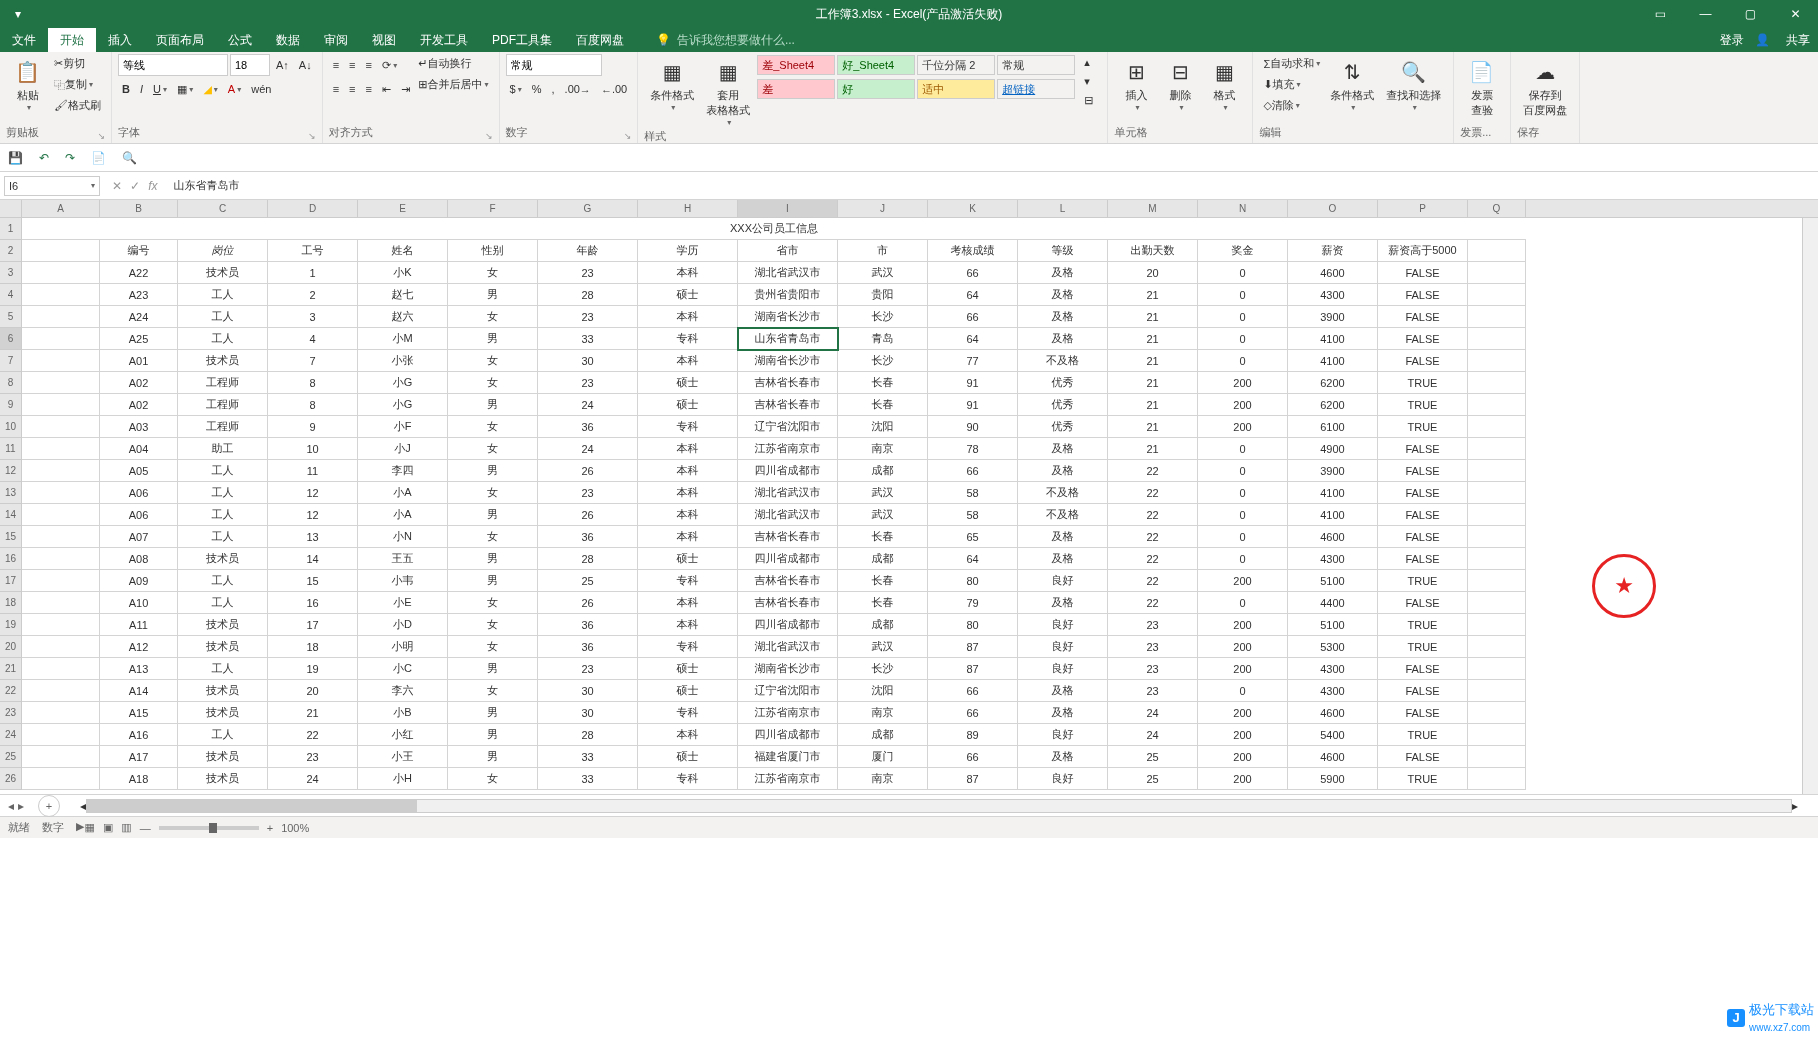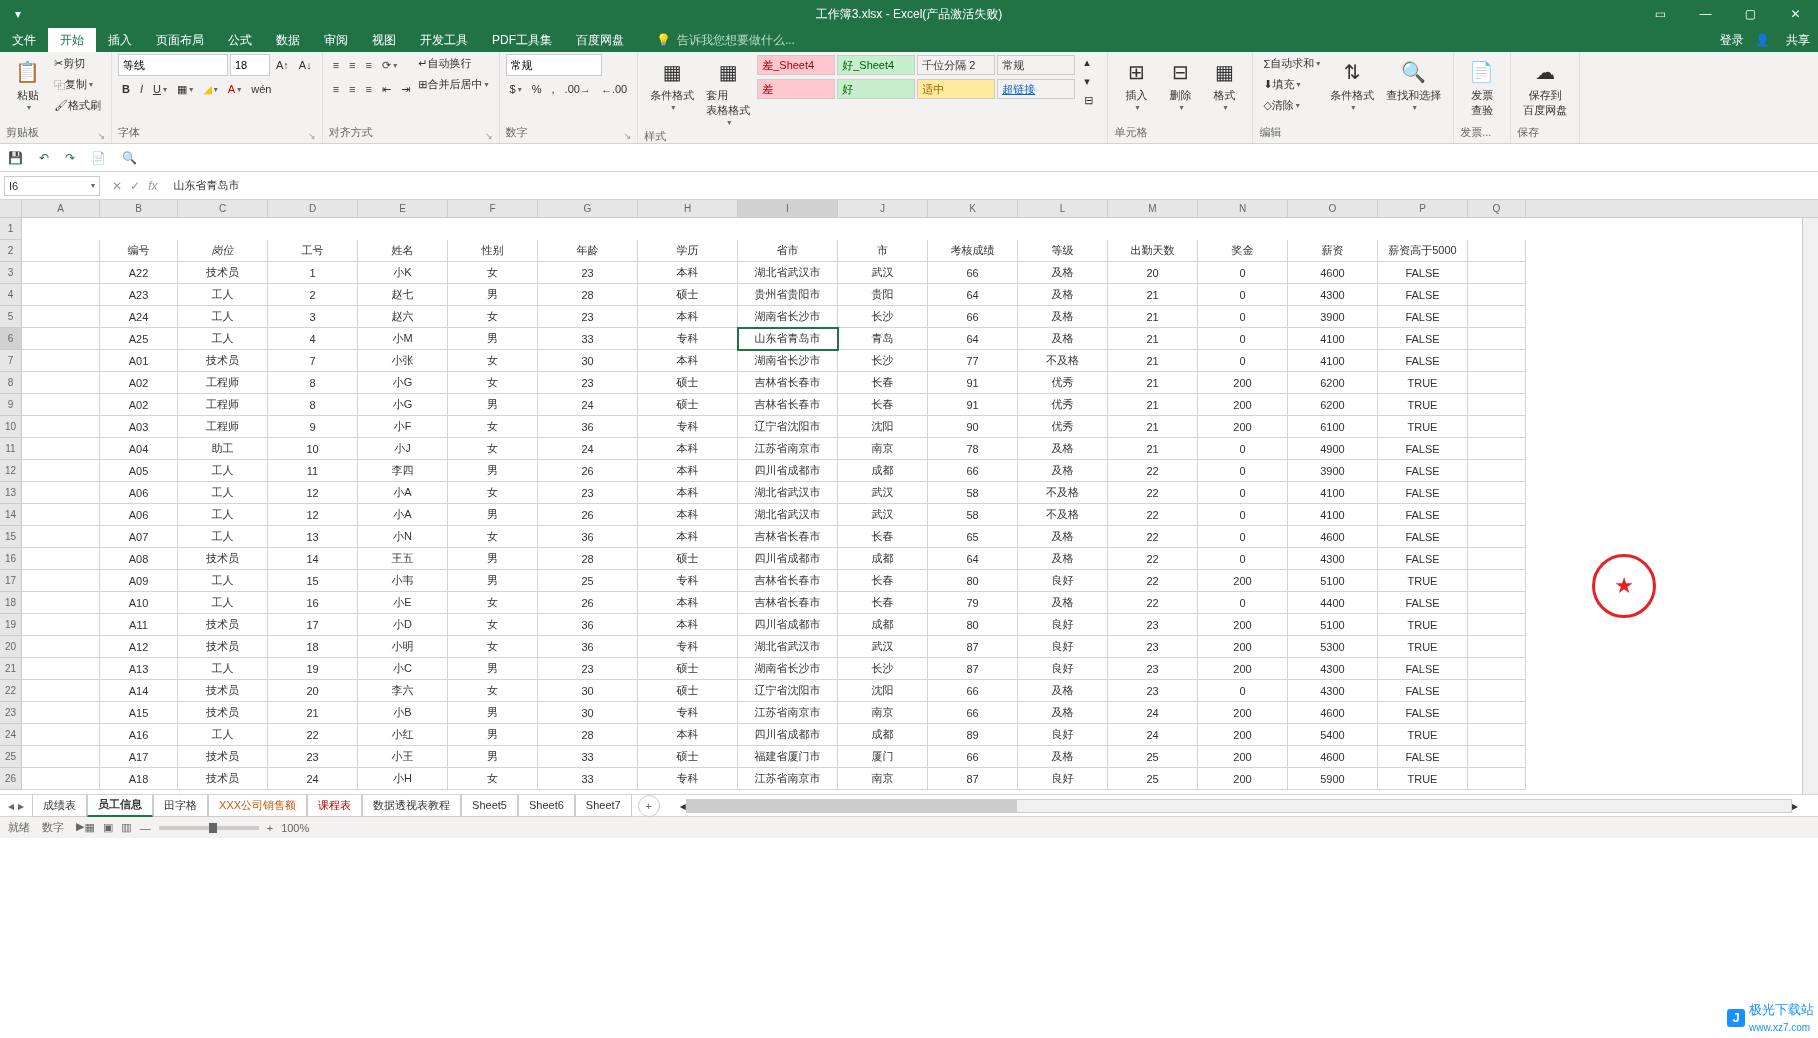--- a/index.html
+++ b/index.html
@@ -205,21 +205,21 @@
 
   <div class="group">
     <div class="group-content">
       <div class="vbtn">
           <div class="ico">▦</div>
           <span>条件格式</span>
           <span class="dropdown-arrow">▾</span>
         </div>
       <div class="vbtn">
           <div class="ico">▦</div>
-          <span style="white-space:pre-line;">套用
+          <span style="white-space:pre-line;text-align:center">套用
 表格格式</span>
           <span class="dropdown-arrow">▾</span>
         </div>
       <div class="col-stack">
         <div style="display:flex">
           <div class="style-box style-bad">差_Sheet4</div>
           <div class="style-box style-good">好_Sheet4</div>
           <div class="style-box">千位分隔 2</div>
           <div class="style-box">常规</div>
         </div>
@@ -345,20 +345,21 @@
       <div class="col-hdr" style="width: 90px;">O</div>
       <div class="col-hdr" style="width: 90px;">P</div>
       <div class="col-hdr" style="width: 58px;">Q</div>
     </div>
   <div class="grid-body" id="grid-body">
     <div class="stamp">
       <span class="star">★</span>
     </div>
   <div class="grid-row title-row">
         <div class="row-num">1</div>
+        <div class="cell" style="width: 1504px;">XXX公司员工信息</div>
       </div>
       <div class="grid-row">
         <div class="row-num">2</div>
         <div class="cell" style="width: 78px;"></div>
         <div class="cell" style="width: 78px;">编号</div>
         <div class="cell" style="width: 90px; font-style: italic;">岗位</div>
         <div class="cell" style="width: 90px;">工号</div>
         <div class="cell" style="width: 90px;">姓名</div>
         <div class="cell" style="width: 90px;">性别</div>
         <div class="cell" style="width: 100px;">年龄</div>
@@ -855,31 +856,20 @@
       </div>
     </div>
   <div class="vscroll"></div>
 </div>
 
 <div class="sheet-tabs">
   <div class="tab-nav">
     <span>◂</span>
     <span>▸</span>
   </div>
-  <div id="sheet-tabs" style="display:flex">
-      <div class="sheet-tab ">成绩表</div>
-      <div class="sheet-tab active">员工信息</div>
-      <div class="sheet-tab ">田字格</div>
-      <div class="sheet-tab orange">XXX公司销售额</div>
-      <div class="sheet-tab red">课程表</div>
-      <div class="sheet-tab ">数据透视表教程</div>
-      <div class="sheet-tab ">Sheet5</div>
-      <div class="sheet-tab ">Sheet6</div>
-      <div class="sheet-tab ">Sheet7</div>
-    </div>
   <div class="add-sheet">+</div>
   <div class="hscroll">
     <span>◂</span>
       <div class="hscroll-track">
         <div class="hscroll-thumb"></div>
       </div>
       <span>▸</span>
   </div>
 </div>
 

